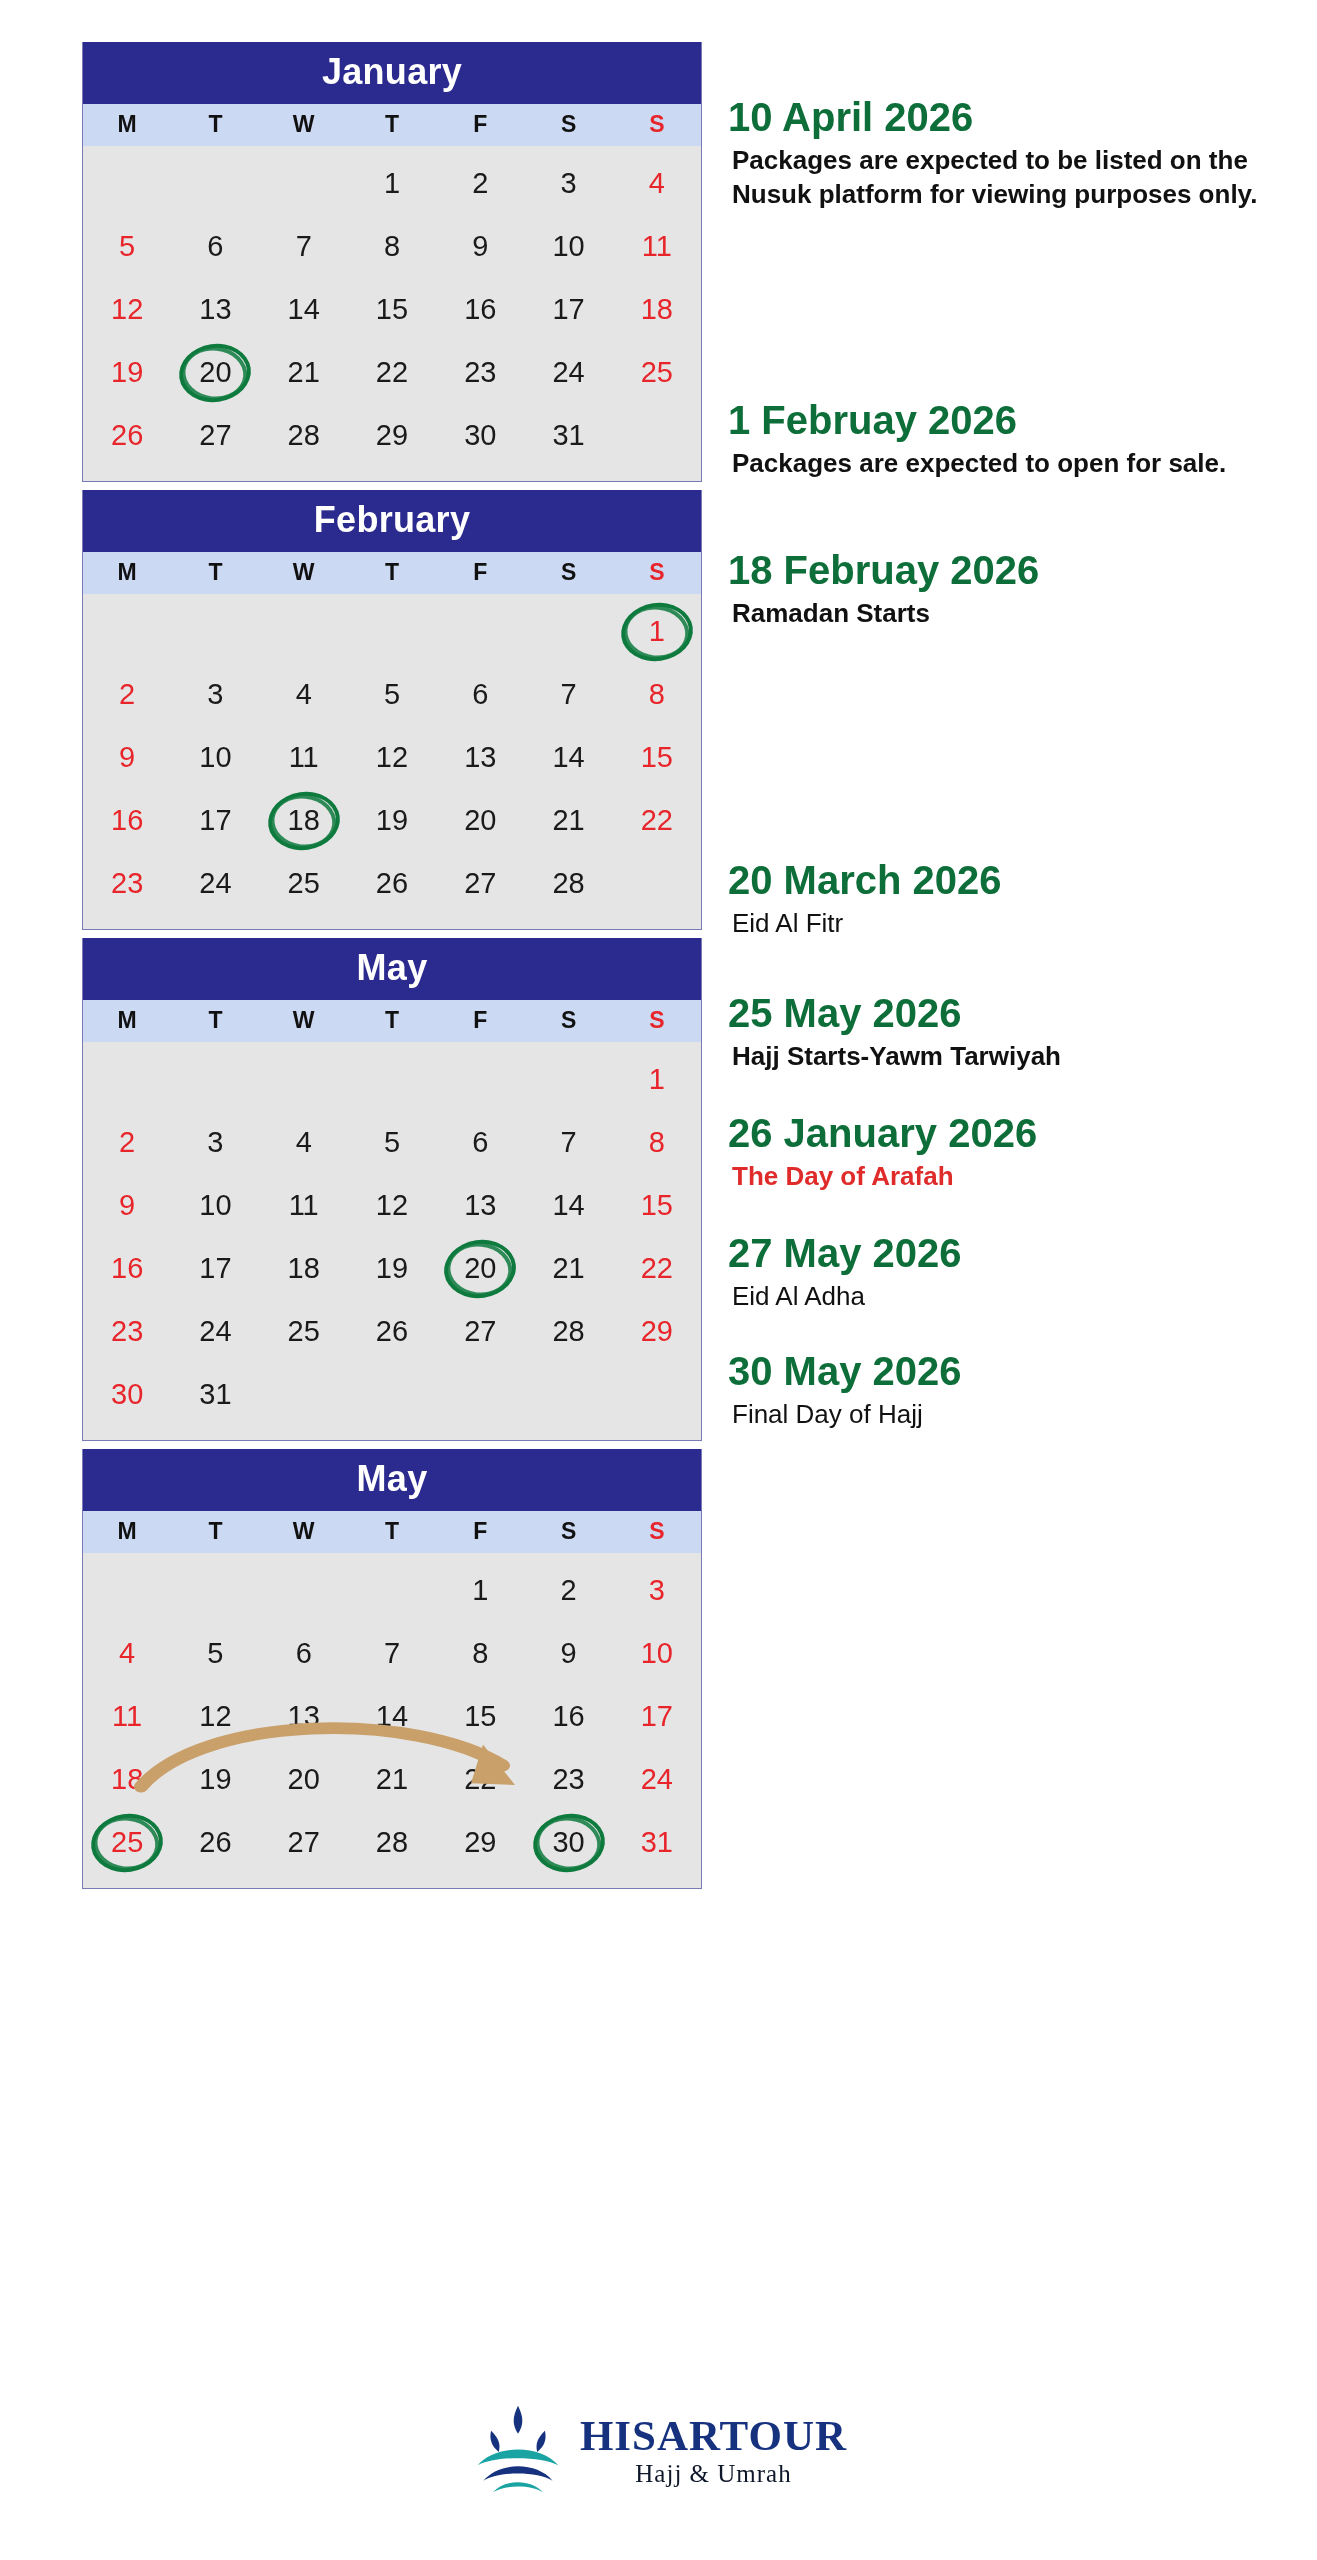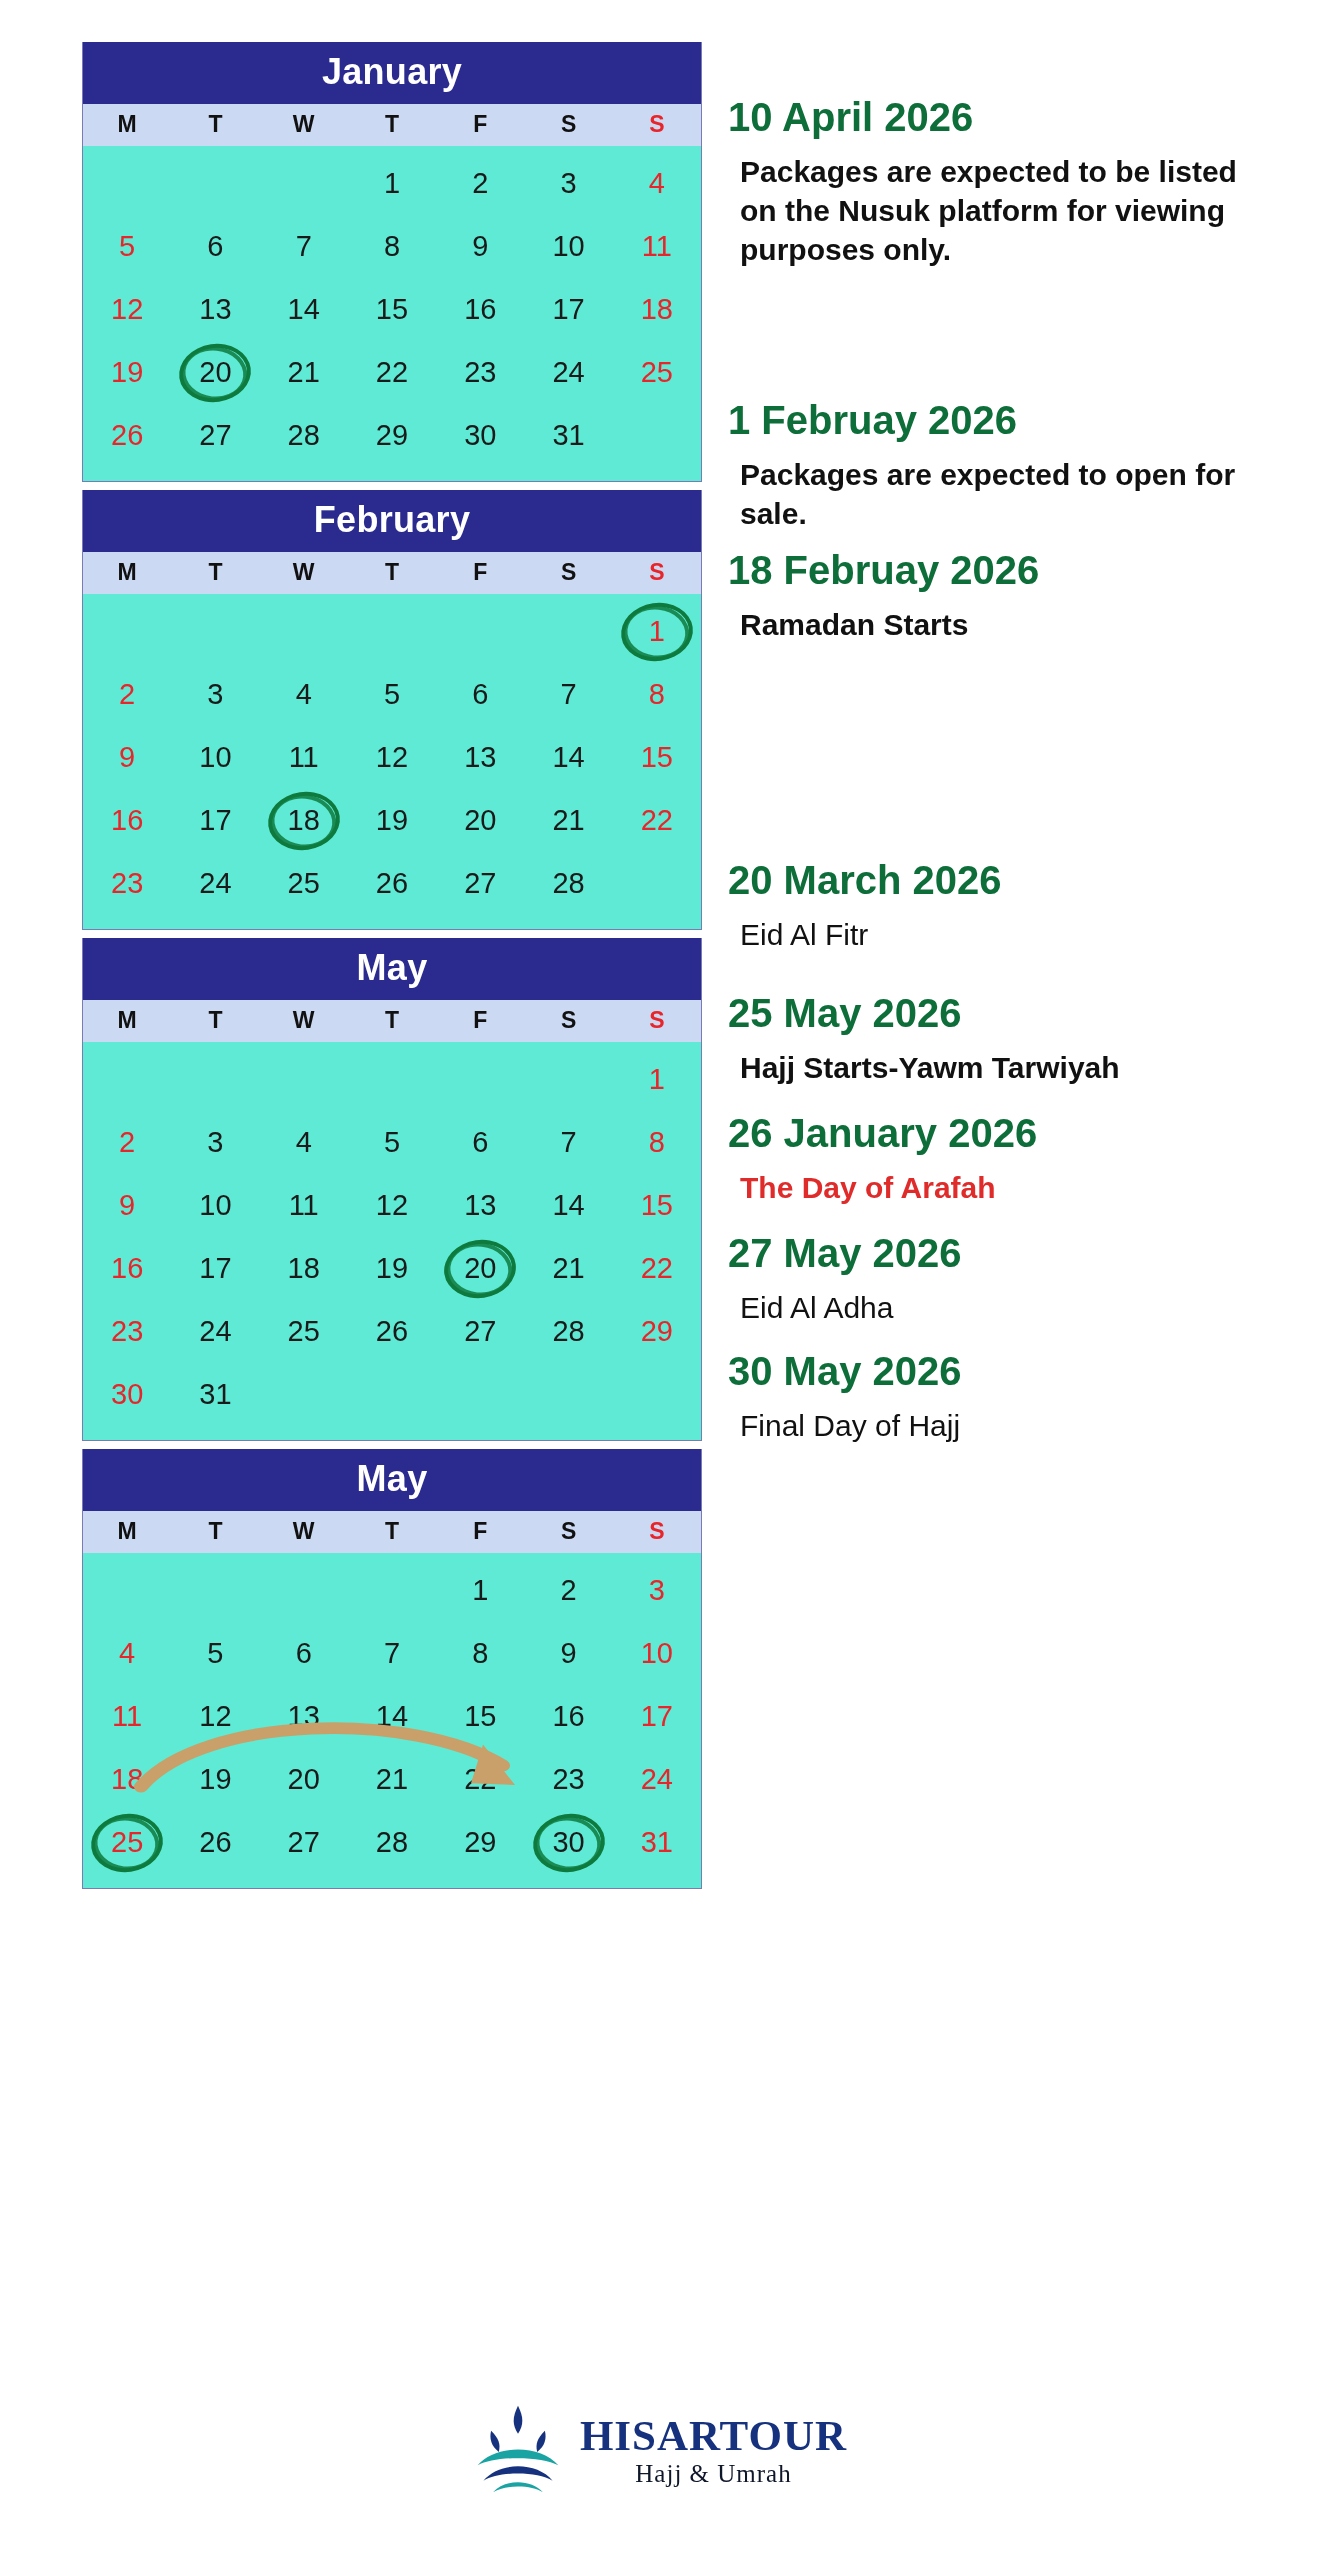--- a/index.html
+++ b/index.html
@@ -45,21 +45,21 @@
     left:728px;
     top:0;
     width:520px;
   }
 
   
   .cal {
     width:620px;
     border:1px solid #7a7ab5;
     border-top:none;
-    background:#5eead4;
+    background:#e5e5e5;
     position:relative;
     margin-bottom:8px;
   }
   .cal-head {
     background:#2b2b8f;
     color:#fff;
     text-align:center;
     font-size:36px;
     font-weight:bold;
     padding:9px 0 11px;
@@ -128,24 +128,24 @@
   
   .note { margin-bottom:4px; }
   .note-date {
     color:#0e6e3a;
     font-size:40px;
     font-weight:bold;
     line-height:1.15;
     margin:0 0 4px;
   }
   .note-text {
-    font-size:30px;
+    font-size:26px;
     font-weight:bold;
     line-height:1.3;
-    margin:12px;
+    margin:4px;
     color:#111;
   }
   .note-text.red { color:#e02b2b; }
   .note-text.light { font-weight:normal; }
 
   
   .n1 { position:absolute; top:52px; left:0; width:545px; }
   .n2 { position:absolute; top:355px; left:0; width:520px; }
   .n3 { position:absolute; top:505px; left:0; width:520px; }
   .n4 { position:absolute; top:815px; left:0; width:520px; }

